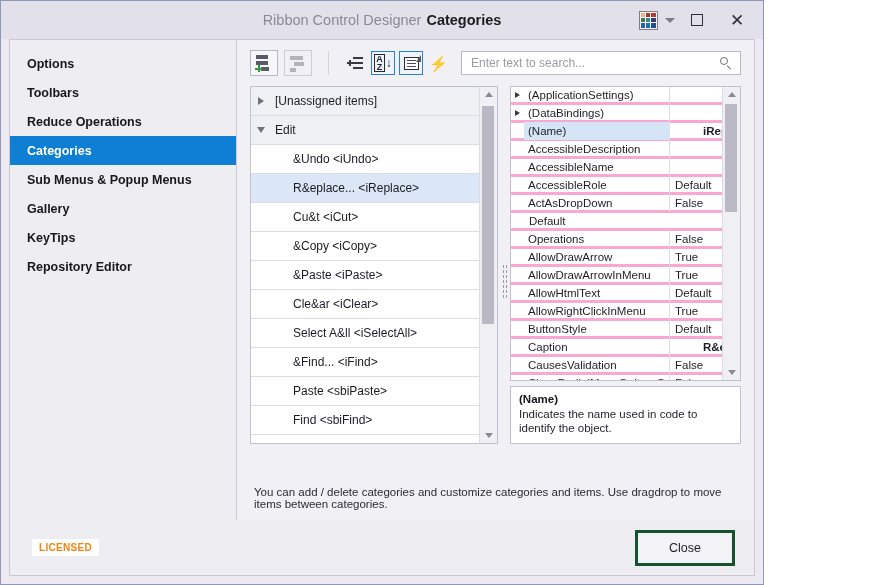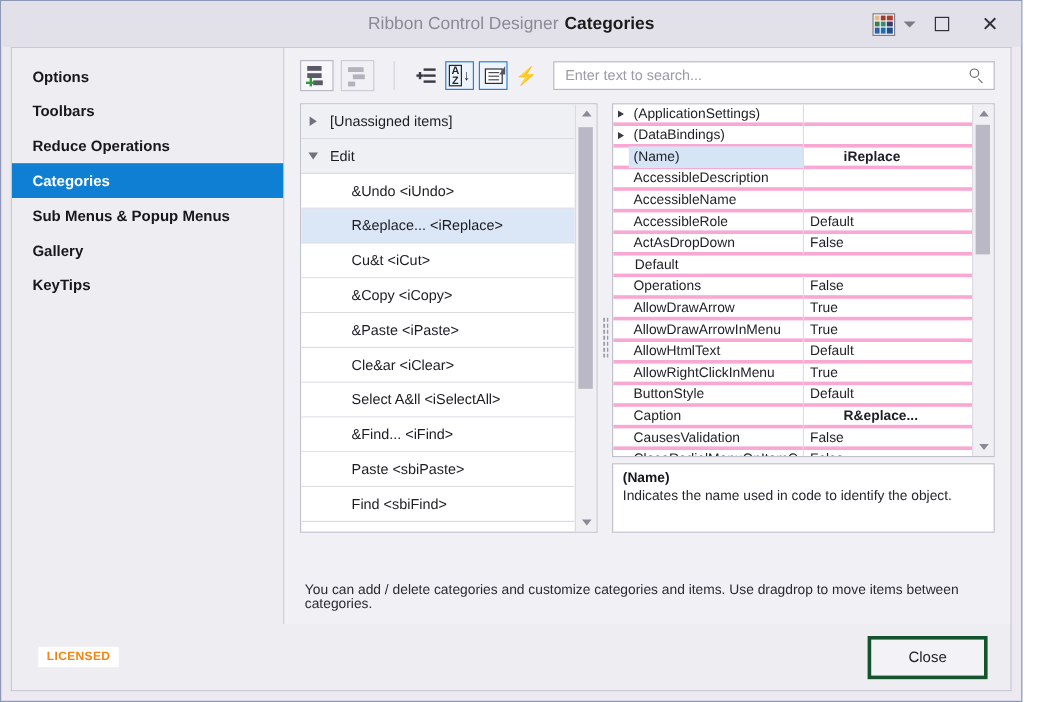--- a/index.html
+++ b/index.html
@@ -5,21 +5,21 @@
   html,body{margin:0;padding:0;}
   body{
     width:876px;height:585px;
     background:#ffffff;
     font-family:"Liberation Sans", sans-serif;
     font-size:12px;
     color:#1a1a1a;
     overflow:hidden;
   }
   .window{
-    position:absolute;left:0;top:0;width:852px;height:585px;
+    position:absolute;left:0;top:0;width:764px;height:585px;
     box-sizing:border-box;
     border:1px solid #8e97b5;
     background:#eceaf0;
     display:flex;flex-direction:column;
   }
   
   .titlebar{
     height:38px;flex:0 0 38px;
     background:#e2e1ea;
     display:flex;align-items:center;
@@ -346,20 +346,23 @@
       </div>
       <div class="side-item">
         <span>Sub Menus &amp; Popup Menus</span>
       </div>
       <div class="side-item">
         <span>Gallery</span>
       </div>
       <div class="side-item">
         <span>KeyTips</span>
       </div>
+      <div class="side-item">
+        <span>Repository Editor</span>
+      </div>
     </div>
 
     <div class="rightpane">
 
       <div class="toolrow">
         <div class="tool-left">
           <div class="tbtn">
             <span class="cat-ico">
               <span class="bar b1"></span>
                 <span class="bar b2"></span>

